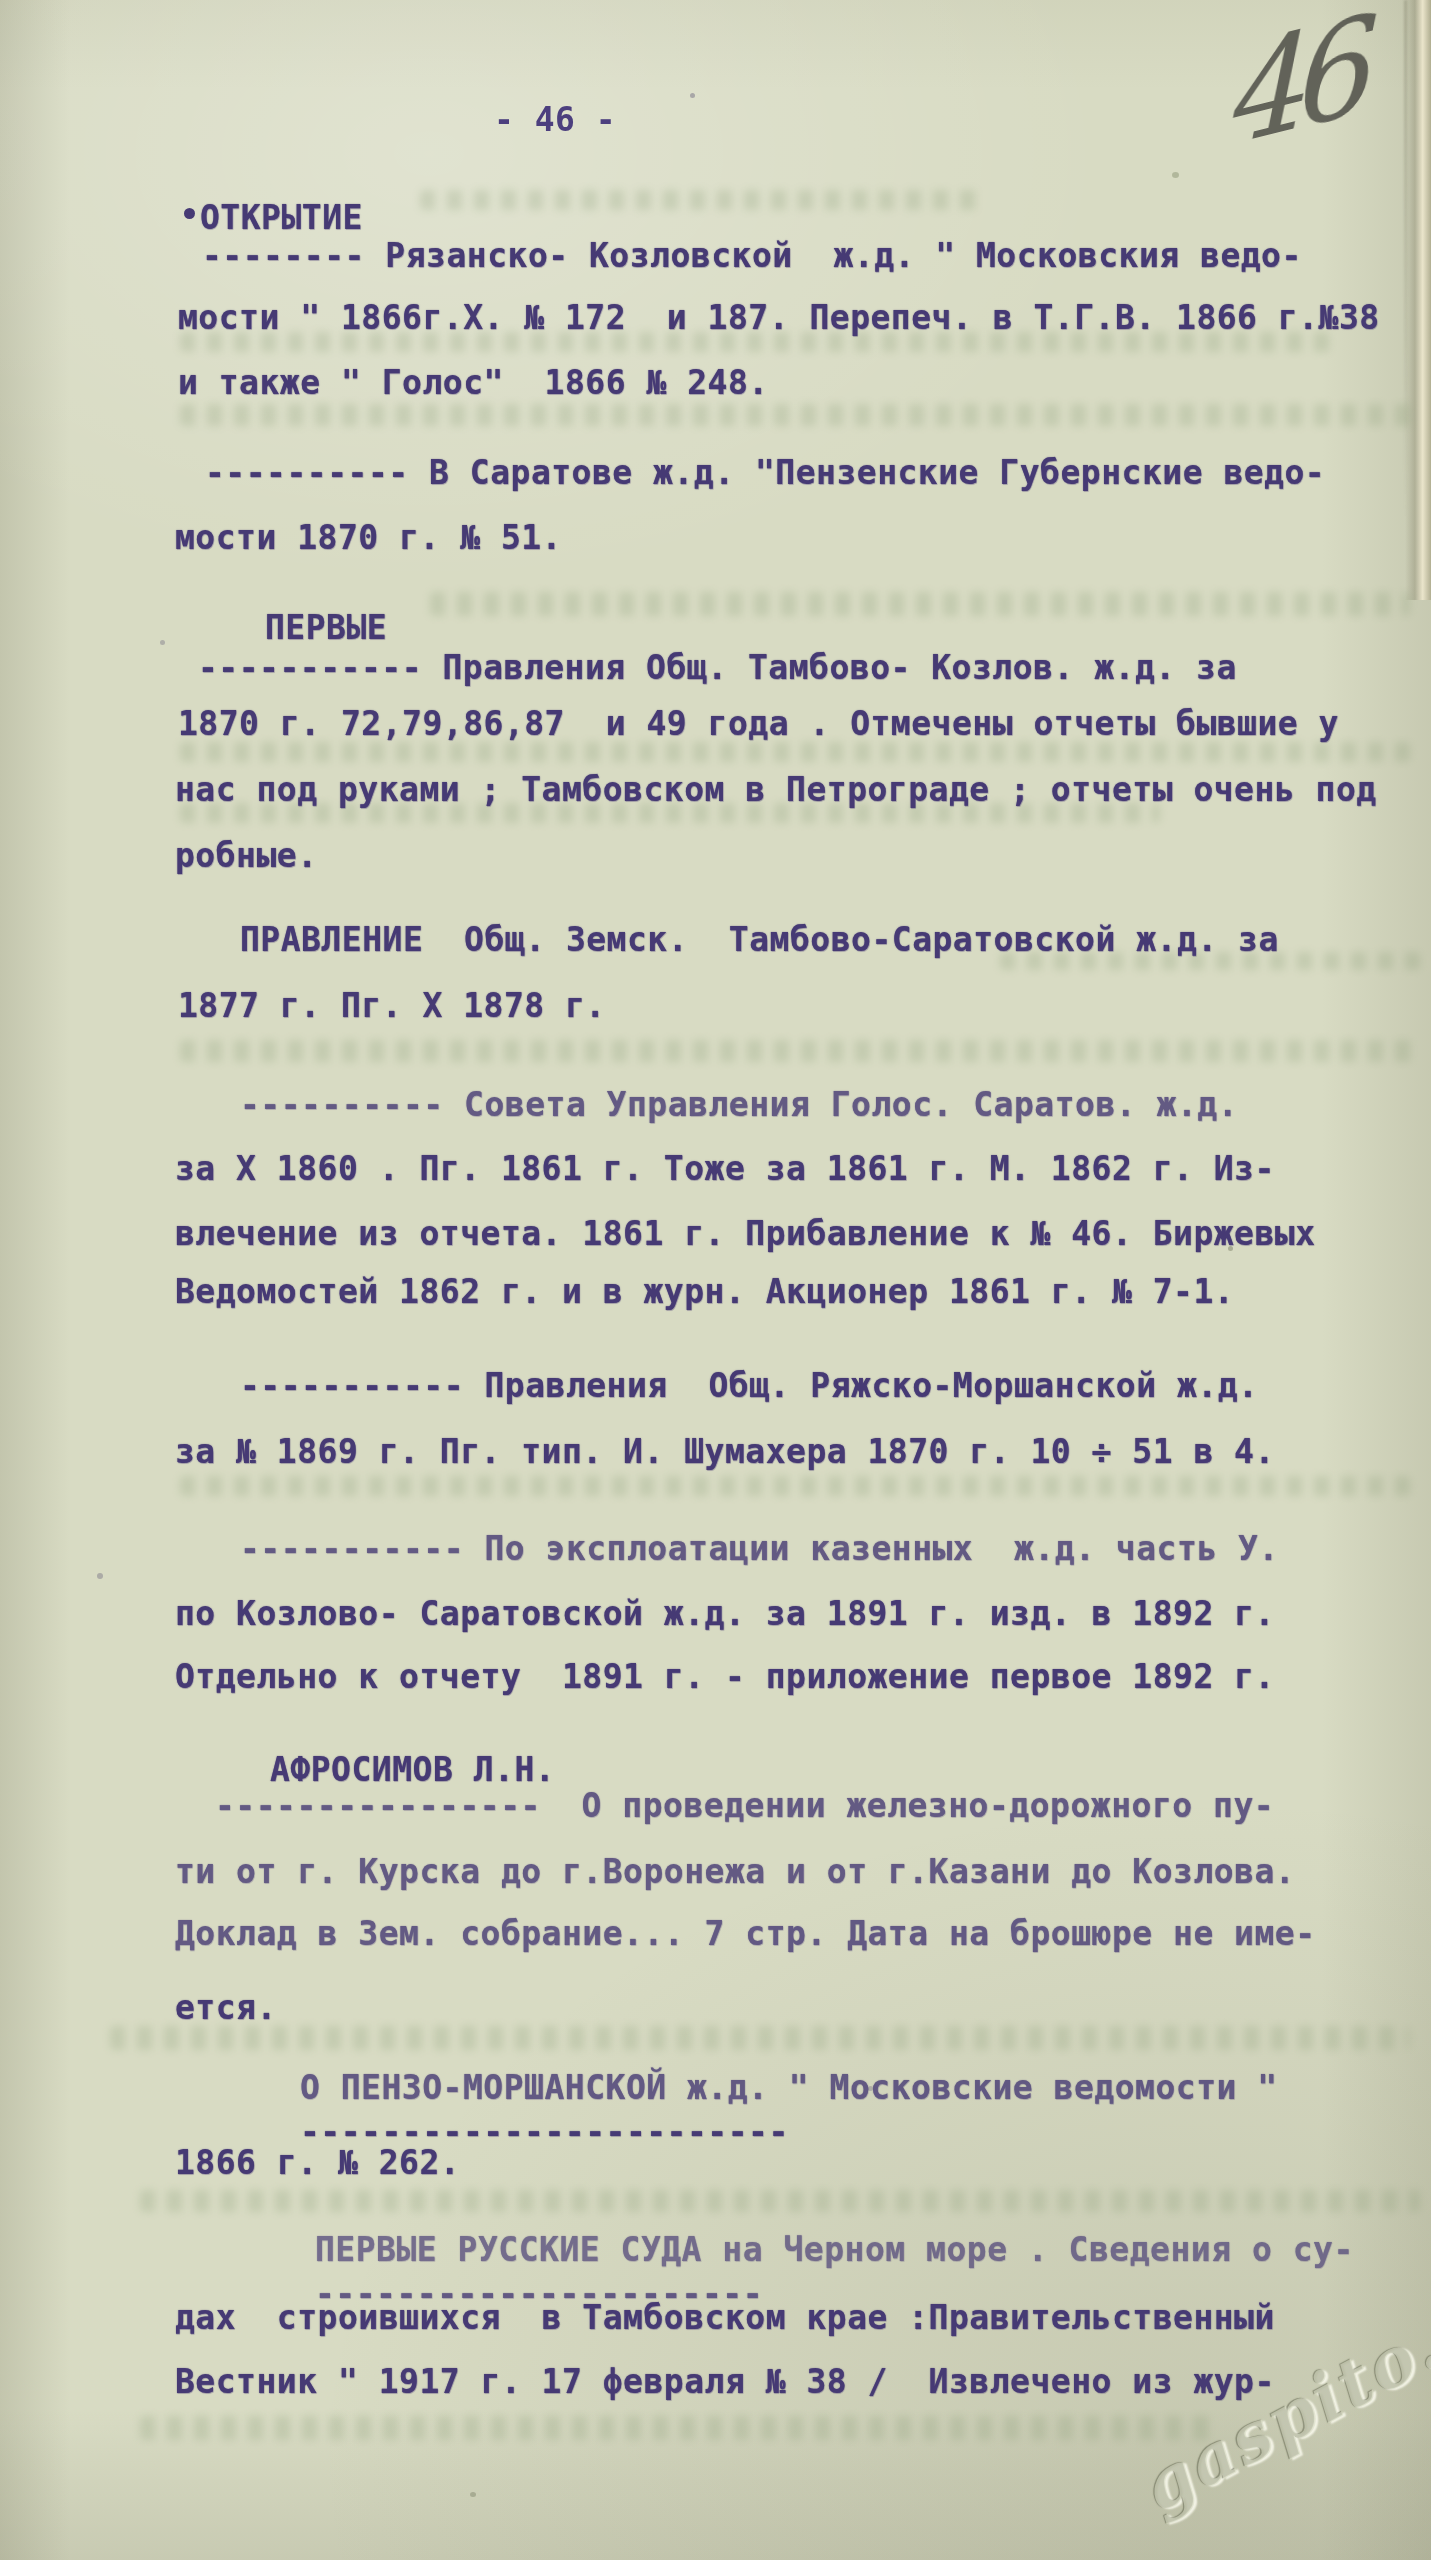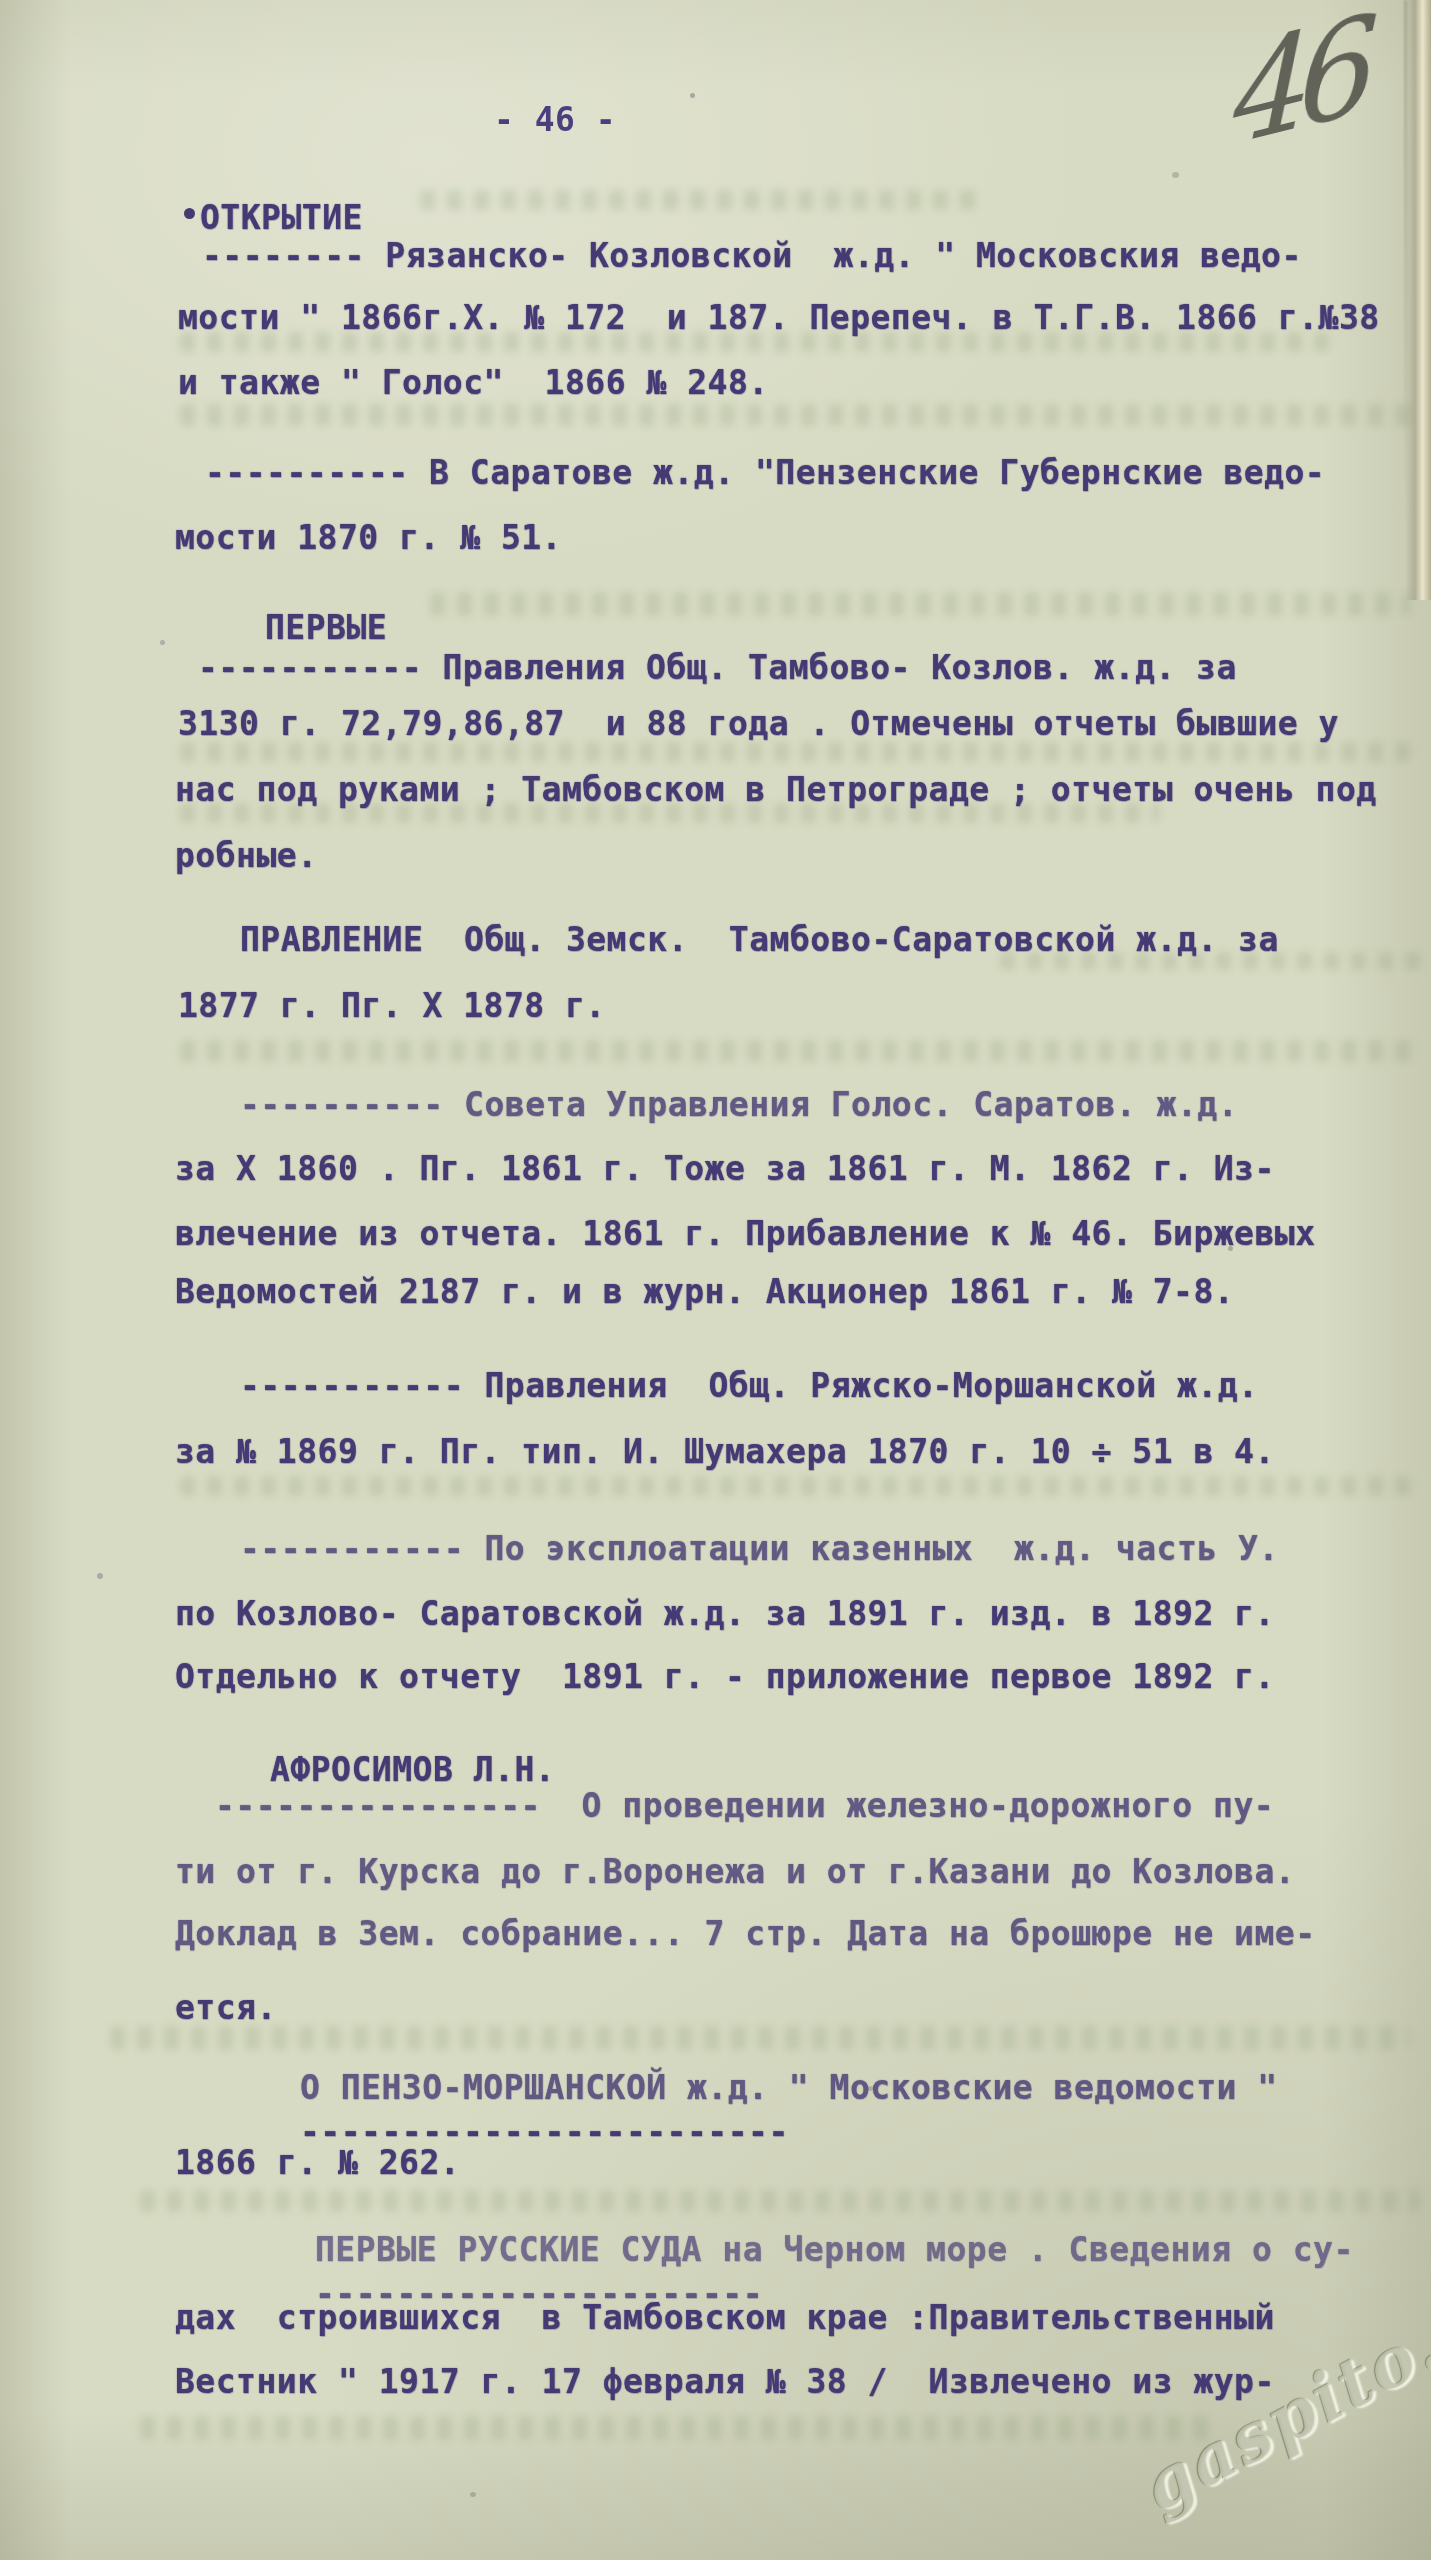--- a/index.html
+++ b/index.html
@@ -87,31 +87,31 @@
   <div class="ln" style="left:200px;top:198px">ОТКРЫТИЕ</div>
   <div class="ln" style="left:202px;top:236px">-------- Рязанско- Козловской  ж.д. " Московския ведо-</div>
   <div class="ln" style="left:178px;top:298px">мости " 1866г.Х. № 172  и 187. Перепеч. в Т.Г.В. 1866 г.№38</div>
   <div class="ln" style="left:178px;top:363px">и также " Голос"  1866 № 248.</div>
 
   <div class="ln" style="left:205px;top:453px">---------- В Саратове ж.д. "Пензенские Губернские ведо-</div>
   <div class="ln" style="left:175px;top:518px">мости 1870 г. № 51.</div>
 
   <div class="ln" style="left:265px;top:608px">ПЕРВЫЕ</div>
   <div class="ln" style="left:198px;top:648px">----------- Правления Общ. Тамбово- Козлов. ж.д. за</div>
-  <div class="ln" style="left:178px;top:704px">3130 г. 72,79,86,87  и 88 года . Отмечены отчеты бывшие у</div>
+  <div class="ln" style="left:178px;top:704px">1870 г. 72,79,86,87  и 49 года . Отмечены отчеты бывшие у</div>
   <div class="ln" style="left:175px;top:770px">нас под руками ; Тамбовском в Петрограде ; отчеты очень под</div>
   <div class="ln" style="left:175px;top:836px">робные.</div>
 
   <div class="ln" style="left:240px;top:920px">ПРАВЛЕНИЕ  Общ. Земск.  Тамбово-Саратовской ж.д. за</div>
   <div class="ln" style="left:178px;top:986px">1877 г. Пг. Х 1878 г.</div>
 
   <div class="ln soft" style="left:240px;top:1085px">---------- Совета Управления Голос. Саратов. ж.д.</div>
   <div class="ln" style="left:175px;top:1149px">за Х 1860 . Пг. 1861 г. Тоже за 1861 г. М. 1862 г. Из-</div>
   <div class="ln" style="left:175px;top:1214px">влечение из отчета. 1861 г. Прибавление к № 46. Биржевых</div>
-  <div class="ln" style="left:175px;top:1272px">Ведомостей 2187 г. и в журн. Акционер 1861 г. № 7-8.</div>
+  <div class="ln" style="left:175px;top:1272px">Ведомостей 1862 г. и в журн. Акционер 1861 г. № 7-1.</div>
 
   <div class="ln" style="left:240px;top:1366px">----------- Правления  Общ. Ряжско-Моршанской ж.д.</div>
   <div class="ln" style="left:175px;top:1432px">за № 1869 г. Пг. тип. И. Шумахера 1870 г. 10 ÷ 51 в 4.</div>
 
   <div class="ln soft" style="left:240px;top:1529px">----------- По эксплоатации казенных  ж.д. часть У.</div>
   <div class="ln" style="left:175px;top:1594px">по Козлово- Саратовской ж.д. за 1891 г. изд. в 1892 г.</div>
   <div class="ln" style="left:175px;top:1657px">Отдельно к отчету  1891 г. - приложение первое 1892 г.</div>
 
   <div class="ln" style="left:270px;top:1750px">АФРОСИМОВ Л.Н.</div>
   <div class="ln soft" style="left:215px;top:1786px">----------------  О проведении железно-дорожного пу-</div>

